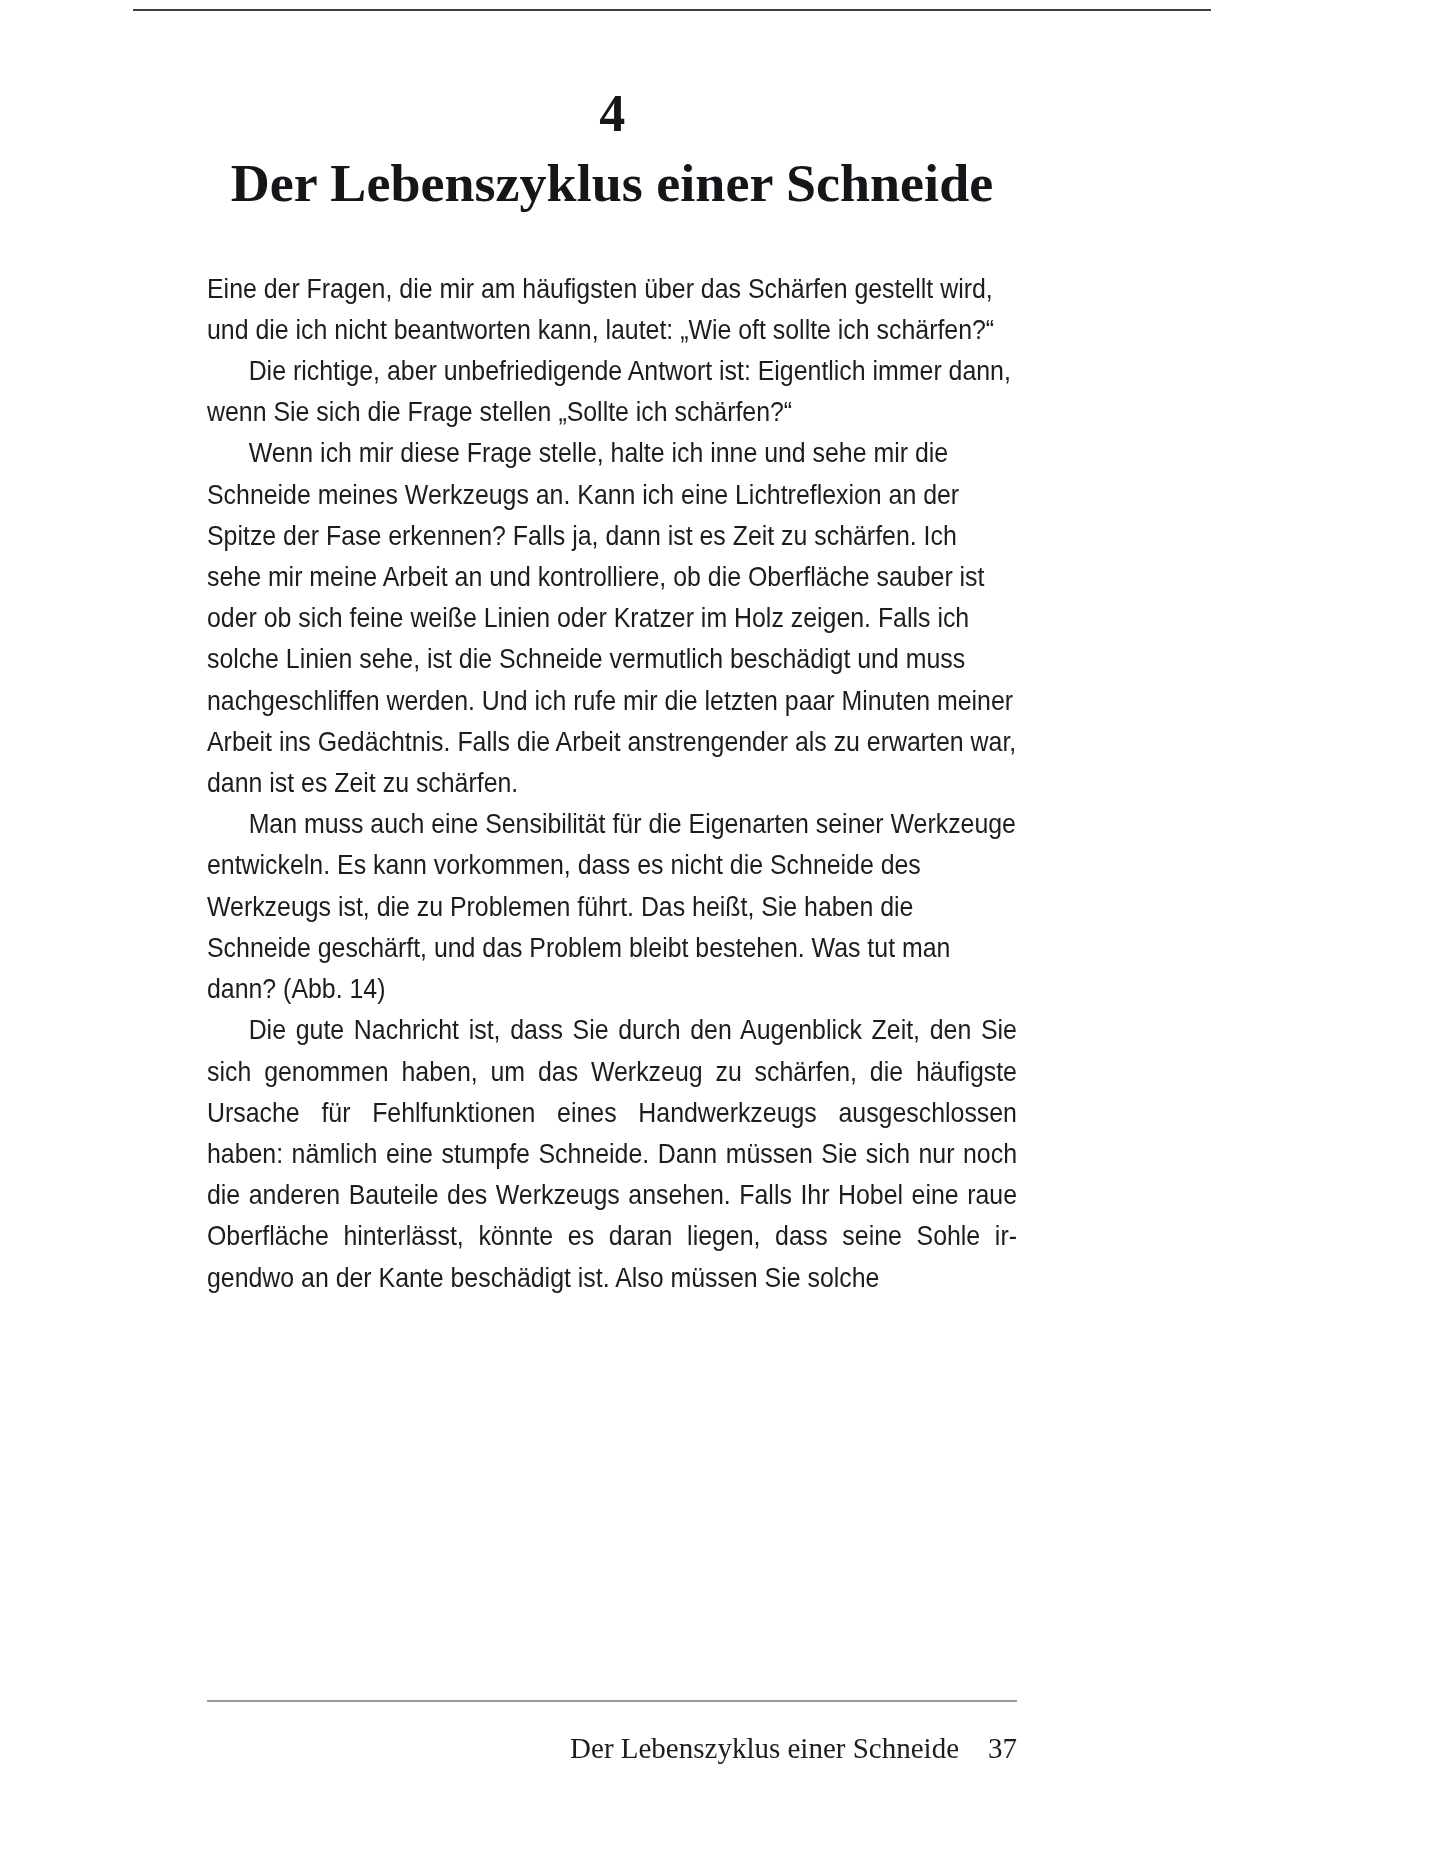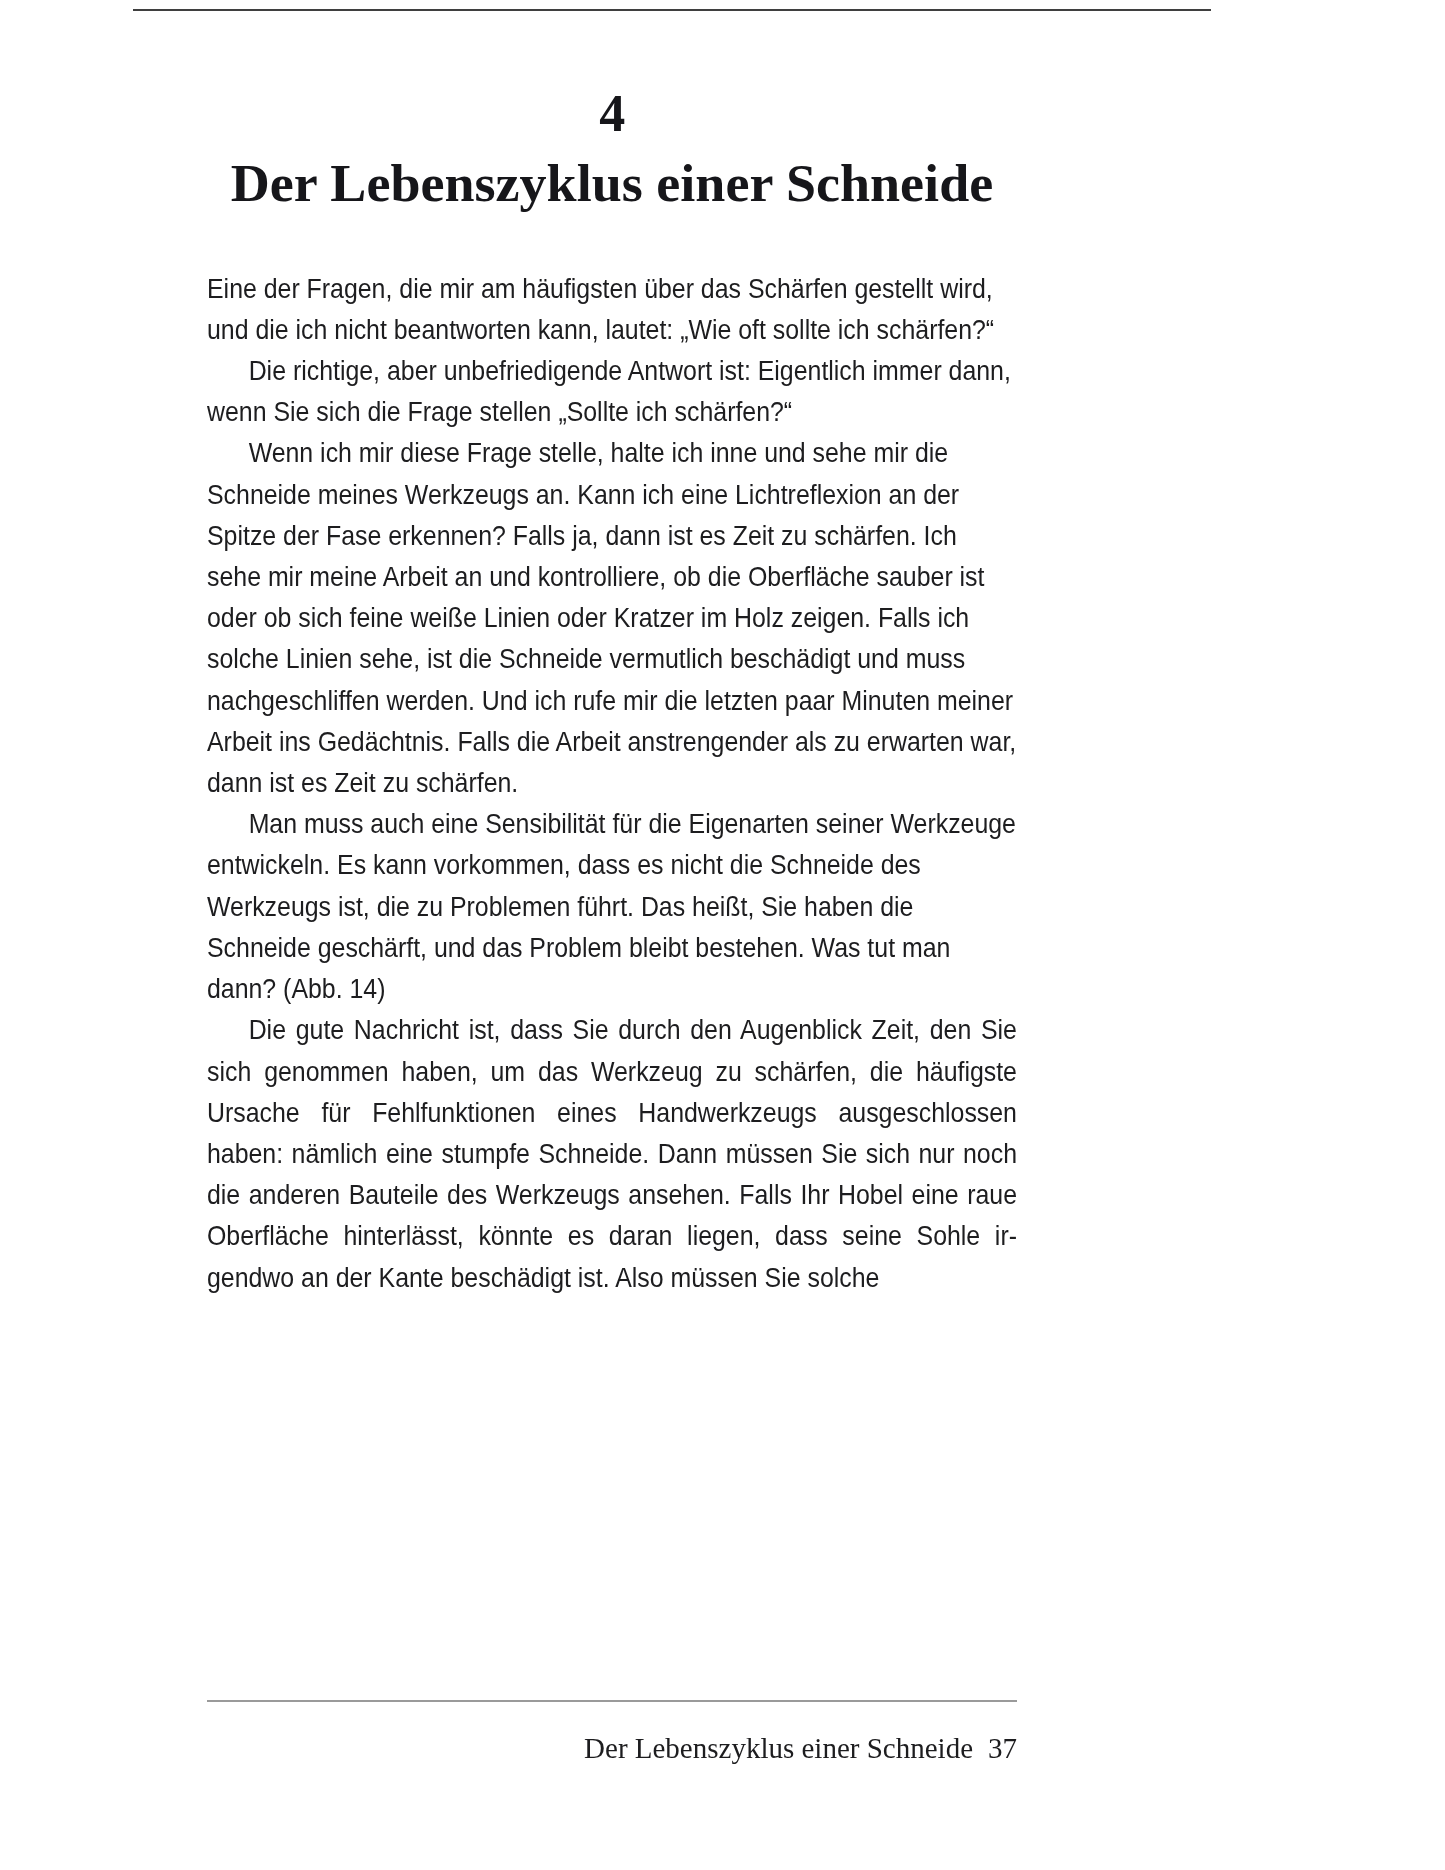--- a/index.html
+++ b/index.html
@@ -104,21 +104,21 @@
   .footer-line {
     margin-top: 30px;
     text-align: right;
     font-family: "Liberation Serif", "DejaVu Serif", serif;
     font-size: 29px;
     color: #1d1d1f;
     white-space: nowrap;
   }
   .footer-title { }
   .footer-page {
-    margin-left: 15px;
+    margin-left: 29px;
   }
 </style>
 </head>
 <body>
 
 <div class="page">
 
   <div class="top-rule"></div>
 
   <div class="content">

